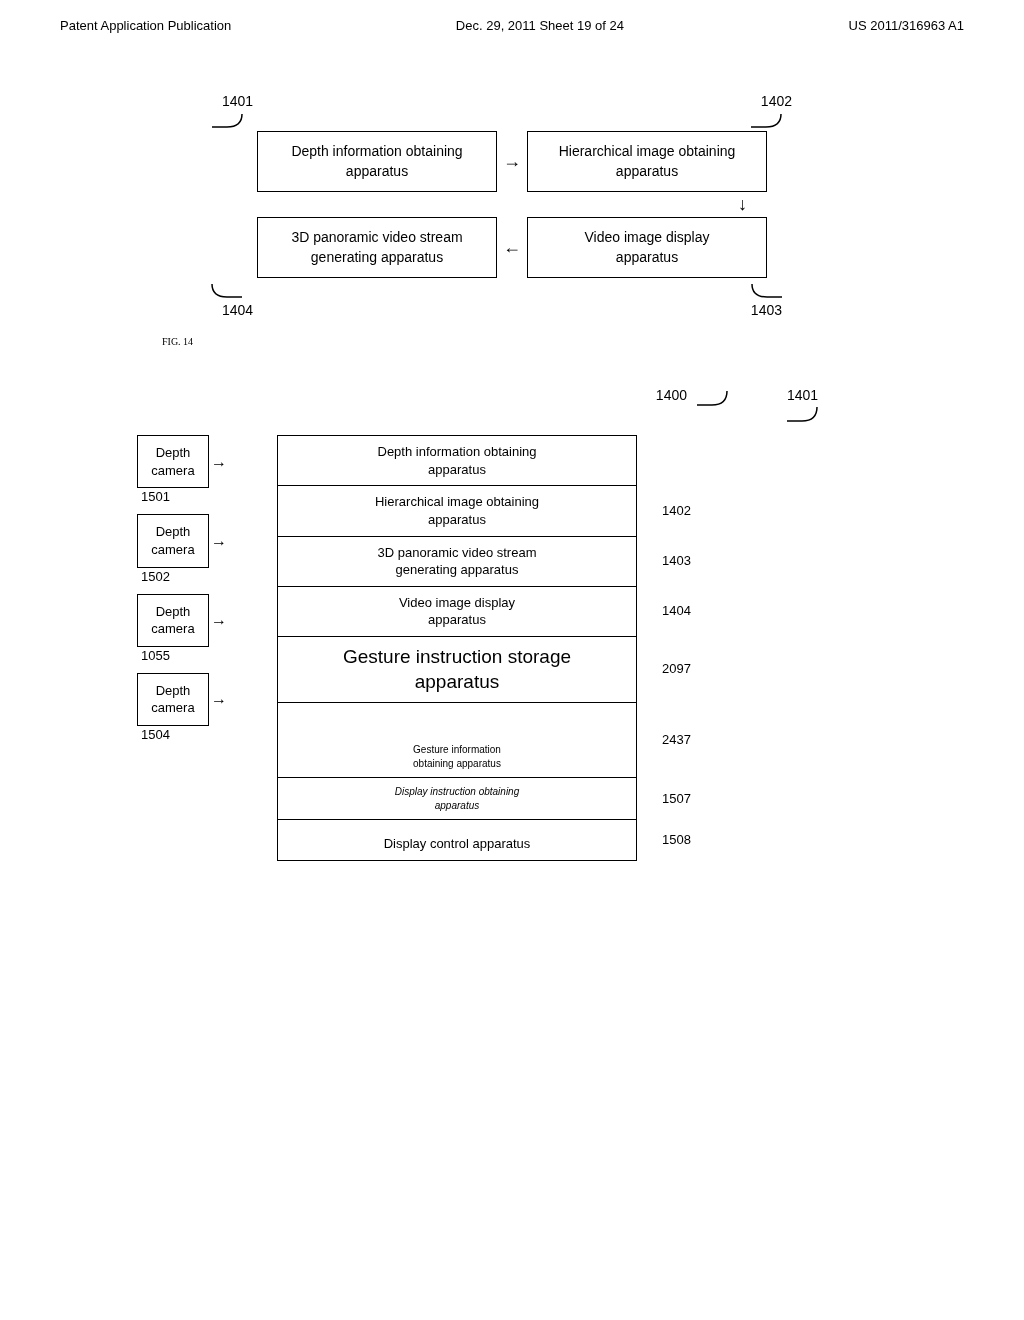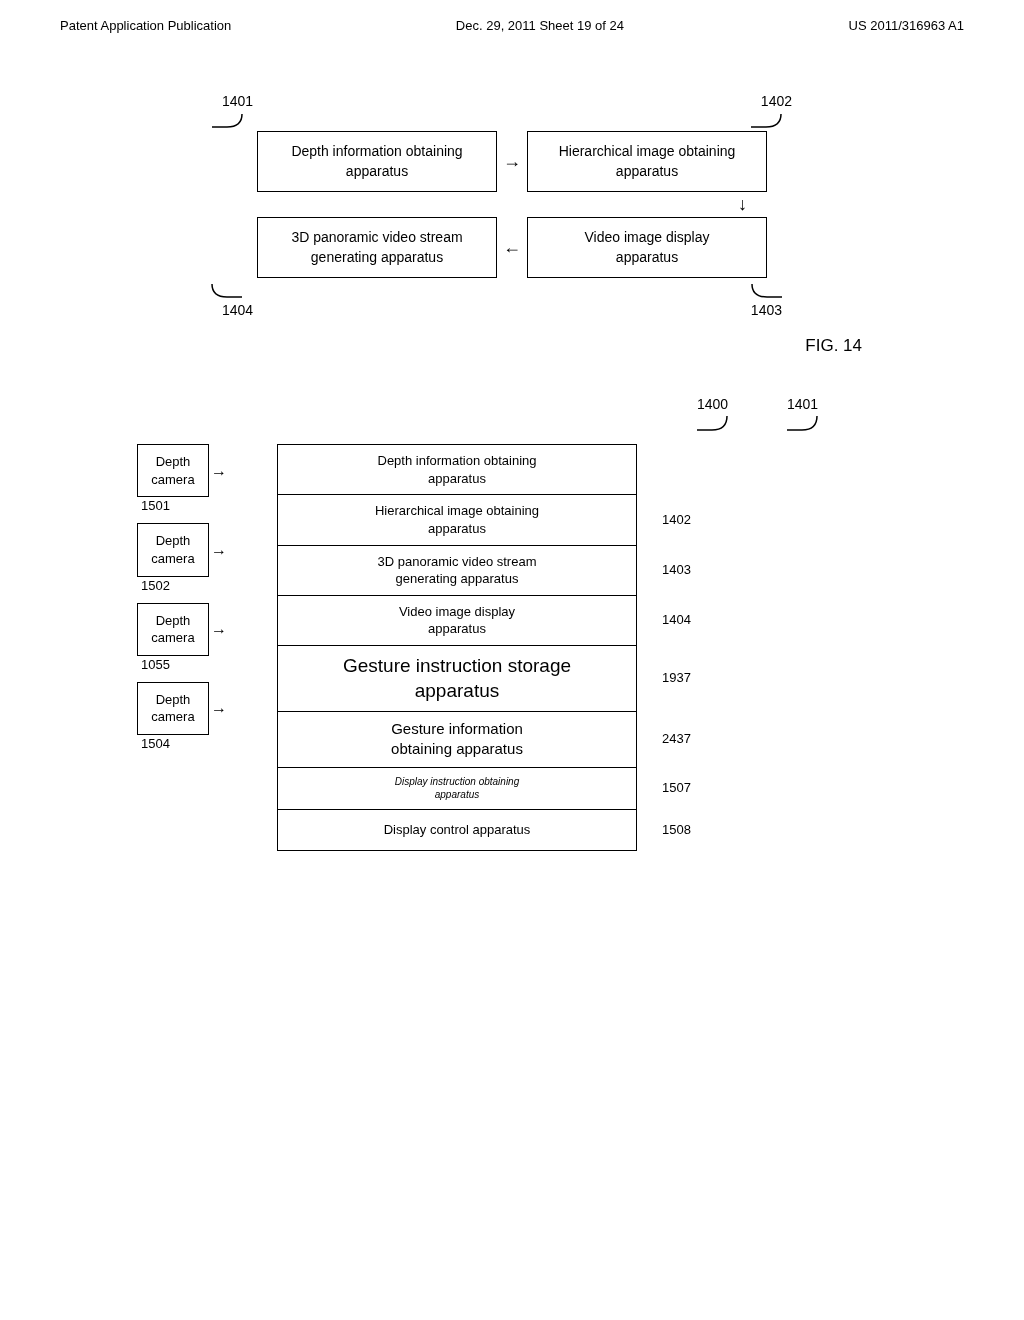--- a/index.html
+++ b/index.html
@@ -38,24 +38,25 @@
       border: 1.5px solid #000;
       padding: 10px 14px;
       text-align: center;
       font-size: 14px;
       line-height: 1.4;
       background: #fff;
       position: relative;
     }
 
     .fig-caption {
-      text-align: right;
-      font-size: 17px;
+      text-align: left;
+      font-size: 10px;
       margin-top: 18px;
       font-weight: normal;
+      font-family: Liberation Serif, serif;
     }
 
     
     .fig15-container {
       margin-top: 40px;
       position: relative;
       width: 750px;
       margin-left: auto;
       margin-right: auto;
     }
@@ -120,20 +121,21 @@
       line-height: 1.35;
       position: relative;
       min-height: 40px;
       display: flex;
       align-items: center;
       justify-content: center;
     }
 
     .f15-row:last-child {
       border-bottom: none;
+      align-items: flex-end;
     }
 
     .f15-side-num {
       position: absolute;
       right: -55px;
       top: 50%;
       transform: translateY(-50%);
       font-size: 13px;
     }
   </style>
@@ -211,21 +213,21 @@
         <span style="font-size:14px; margin-right:10px;">1403</span>
       </div>
     </div>
 
     <div class="fig-caption">FIG. 14</div>
   </div>
 
   <div class="fig15-container">
 
     <div style="display:flex; justify-content:flex-end; margin-right:60px; gap:40px; margin-bottom:0;">
-      <div style="display:flex; flex-direction:column; align-items:flex-start;">
+      <div style="display:flex; align-items:flex-start;">
         <span style="font-size:14px; margin-left:10px;">1400</span>
         <svg width="50" height="22">
           <path d="M 40 4 Q 40 18 25 18 Q 10 18 10 18" fill="none" stroke="#000" stroke-width="1.5"></path>
         </svg>
       </div>
       <div style="display:flex; flex-direction:column; align-items:flex-start;">
         <span style="font-size:14px; margin-left:10px;">1401</span>
         <svg width="50" height="22">
           <path d="M 40 4 Q 40 18 25 18 Q 10 18 10 18" fill="none" stroke="#000" stroke-width="1.5"></path>
         </svg>
@@ -291,25 +293,25 @@
             <span class="f15-side-num">1403</span>
           </div>
 
           <div class="f15-row">
             <span style="font-size:13px;">Video image display<br>apparatus</span>
             <span class="f15-side-num">1404</span>
           </div>
 
           <div class="f15-row">
             <span style="font-size:19px;">Gesture instruction storage<br>apparatus</span>
-            <span class="f15-side-num">1937</span>
-          </div>
-
-          <div class="f15-row">
-            <span style="font-size:15px;">Gesture information<br>obtaining apparatus</span>
+            <span class="f15-side-num">2097</span>
+          </div>
+
+          <div class="f15-row">
+            <span style="font-size:10px;margin-top:33px;">Gesture information<br>obtaining apparatus</span>
             <span class="f15-side-num">2437</span>
           </div>
 
           <div class="f15-row">
             <span style="font-size:10px;font-style:italic;">Display instruction obtaining<br>apparatus</span>
             <span class="f15-side-num">1507</span>
           </div>
 
           <div class="f15-row">
             <span style="font-size:13px;">Display control apparatus</span>

